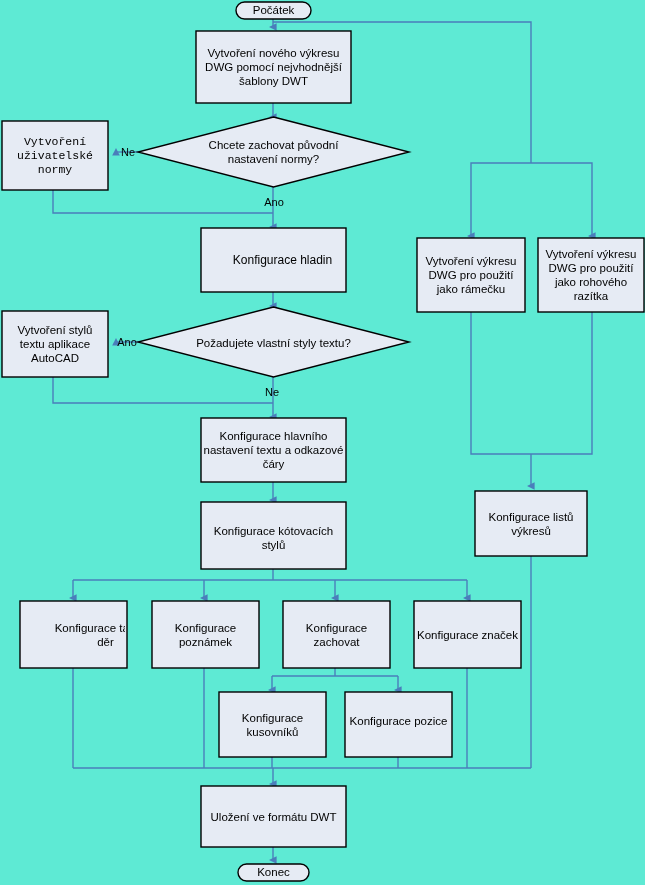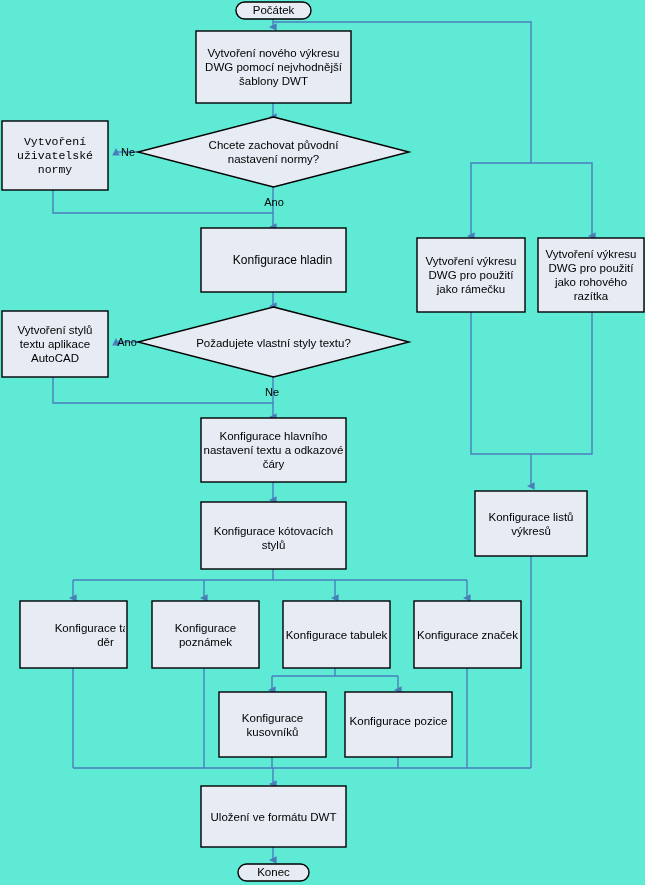--- a/index.html
+++ b/index.html
@@ -195,21 +195,21 @@
     <g>
       <rect class="node-shape process" x="152" y="601" width="107" height="67"></rect>
       <foreignObject x="154" y="603" width="103" height="63">
         <div xmlns="http://www.w3.org/1999/xhtml" style="width:103px;height:63px;display:flex;align-items:center;justify-content:center;text-align:center;font-family:'Liberation Sans',sans-serif;font-size:11.5px;line-height:14px;color:#000;">Konfigurace poznámek</div>
       </foreignObject>
     </g>
 
     <g>
       <rect class="node-shape process" x="283" y="601" width="107" height="67"></rect>
       <foreignObject x="285" y="603" width="103" height="63">
-        <div xmlns="http://www.w3.org/1999/xhtml" style="width:103px;height:63px;display:flex;align-items:center;justify-content:center;text-align:center;font-family:'Liberation Sans',sans-serif;font-size:11.5px;line-height:14px;color:#000;">Konfigurace tabulek</div>
+        <div xmlns="http://www.w3.org/1999/xhtml" style="width:103px;height:63px;display:flex;align-items:center;justify-content:center;text-align:center;font-family:'Liberation Sans',sans-serif;font-size:11.5px;line-height:14px;color:#000;">Konfigurace zachovat</div>
       </foreignObject>
     </g>
 
     <g>
       <rect class="node-shape process" x="414" y="601" width="107" height="67"></rect>
       <foreignObject x="416" y="603" width="103" height="63">
         <div xmlns="http://www.w3.org/1999/xhtml" style="width:103px;height:63px;display:flex;align-items:center;justify-content:center;text-align:center;font-family:'Liberation Sans',sans-serif;font-size:11.5px;line-height:14px;color:#000;">Konfigurace značek</div>
       </foreignObject>
     </g>
 

